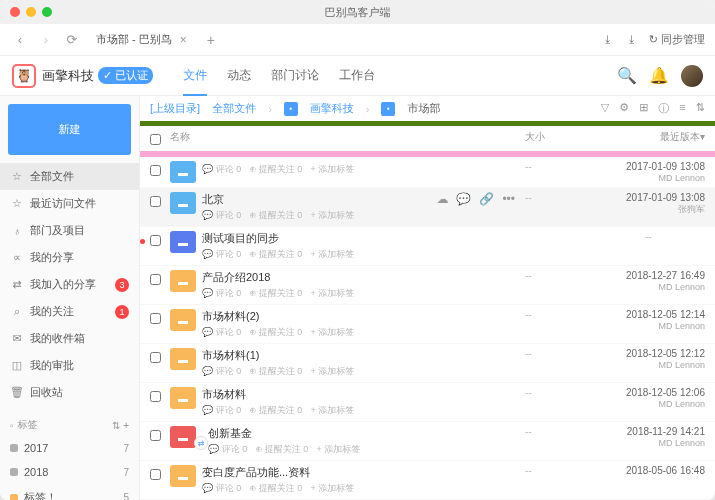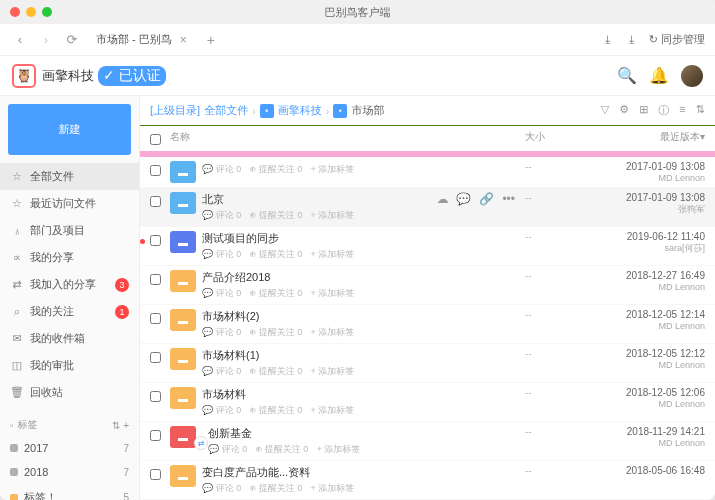--- a/index.html
+++ b/index.html
@@ -13,39 +13,39 @@
 .toolbar{height:32px;display:flex;align-items:center;padding:0 10px;border-bottom:1px solid #eee;gap:6px}
 .nav-btn{width:20px;height:20px;display:flex;align-items:center;justify-content:center;color:#999;cursor:pointer;font-size:13px}
 .tab{display:flex;align-items:center;background:#fff;padding:3px 8px;font-size:11px;color:#555;gap:8px;border-radius:3px}
 .tab-close{color:#999;font-size:12px}
 .addtab{color:#999;font-size:14px;padding:0 6px}
 .tb-right{margin-left:auto;display:flex;gap:10px;align-items:center;color:#666;font-size:11px}
 .ico{width:14px;height:14px;display:inline-flex;align-items:center;justify-content:center}
 .header{height:40px;display:flex;align-items:center;padding:0 12px;border-bottom:1px solid #eee}
 .logo{width:24px;height:24px;background:#fff;border:2px solid #ff6b6b;border-radius:5px;margin-right:6px;display:flex;align-items:center;justify-content:center;font-size:13px}
 .brand{font-size:13px;font-weight:500;color:#333}
-.badge{background:#4a9eff;color:#fff;font-size:14px;padding:1px 5px;border-radius:8px;margin-left:4px}
+.badge{background:#4a9eff;color:#fff;font-size:11px;padding:1px 5px;border-radius:8px;margin-left:4px}
 .tabs{display:flex;margin-left:30px;gap:20px;font-size:12px;color:#666}
 .tabs .active{color:#4a9eff;border-bottom:2px solid #4a9eff;padding-bottom:10px;margin-bottom:-12px}
 .hdr-right{margin-left:auto;display:flex;gap:12px;align-items:center;color:#999}
 .avatar{width:22px;height:22px;border-radius:50%;background:linear-gradient(135deg,#8b7355,#3d2f1f)}
 .body{flex:1;display:flex;overflow:hidden}
 .sidebar{width:140px;background:#fafafa;border-right:1px solid #eee;display:flex;flex-direction:column;font-size:11px}
 .newbtn{background:#4a9eff;color:#fff;margin:8px;padding:18px;text-align:center;border-radius:3px;font-size:11px}
 .sb-item{display:flex;align-items:center;padding:6px 10px;color:#555;gap:6px;cursor:pointer}
 .sb-item.active{background:#eaeaea}
 .sb-ico{width:14px;color:#888;text-align:center;font-size:11px}
 .sb-badge{margin-left:auto;background:#ff4444;color:#fff;border-radius:8px;min-width:14px;height:14px;font-size:9px;display:flex;align-items:center;justify-content:center}
 .sb-count{margin-left:auto;color:#999;font-size:10px}
 .sb-sep{height:1px;background:#eee;margin:4px 0}
 .sb-tags{padding:4px 10px;color:#999;font-size:10px;display:flex;align-items:center;gap:4px}
 .tag-dot{width:8px;height:8px;border-radius:2px;display:inline-block}
 .sb-foot{margin-top:auto;padding:6px 10px;display:flex;gap:10px;color:#bbb;border-top:1px solid #eee}
 .main{flex:1;display:flex;flex-direction:column;overflow:hidden}
-.crumb{height:30px;display:flex;align-items:center;padding:0 10px;font-size:11px;color:#4a9eff;gap:4px;border-bottom:1px solid #4d7c0f}
+.crumb{height:30px;display:flex;align-items:center;padding:0 10px;font-size:11px;color:#4a9eff;gap:12px;border-bottom:5px solid #4d7c0f}
 .crumb .sep{color:#ccc}
 .crumb-ico{width:14px;height:14px;background:#4a9eff;border-radius:2px;display:inline-flex;align-items:center;justify-content:center;color:#fff;font-size:8px}
 .crumb-right{margin-left:auto;display:flex;gap:10px;color:#999}
 .cols{display:flex;padding:4px 10px;font-size:10px;color:#999;border-bottom:6px solid #f9a8d4;}
 .cols .chk{width:20px}
 .cols .nm{flex:1}
 .cols .sz{width:60px}
 .cols .vr{width:120px;text-align:right}
 .list{flex:1;overflow-y:auto}
 .row{display:flex;padding:4px 10px;font-size:11px;align-items:flex-start;border-bottom:1px solid #f7f7f7}
@@ -94,20 +94,26 @@
       <span class="ico">⤓</span>
       <span class="ico">⤓</span>
       <span>↻ <span>同步管理</span></span>
     </div>
   </div>
 
   <div class="header">
     <div class="logo">🦉</div>
     <span class="brand">画擎科技</span>
     <span class="badge">✓ <span>已认证</span></span>
+    <div class="tabs">
+      <span class="active">文件</span>
+      <span>动态</span>
+      <span>部门讨论</span>
+      <span>工作台</span>
+    </div>
     <div class="hdr-right">
       <span>🔍</span>
       <span>🔔</span>
       <div class="avatar"></div>
     </div>
   </div>
 
   <div class="body">
     <div class="sidebar">
       <div class="newbtn">新建</div>
@@ -250,21 +256,20 @@
     <div class="rmain">
       <div class="rname">测试项目的同步</div>
       <div class="ractions">
         <span>💬 评论 0</span>
         <span>⊕ 提醒关注 0</span>
         <span>+ 添加标签</span>
       </div>
     </div>
 
     <div class="rsize">--</div>
-    <div class="rver">2019-06-12 11:40<br><span class="who">sara[何莎]</span></div>
           </div>
           <div class="row">
             <div class="chk"><input type="checkbox" style=""></div>
 
     <div class="fico org">▬</div>
 
     <div class="rmain">
       <div class="rname">产品介绍2018</div>
       <div class="ractions">
         <span>💬 评论 0</span>

